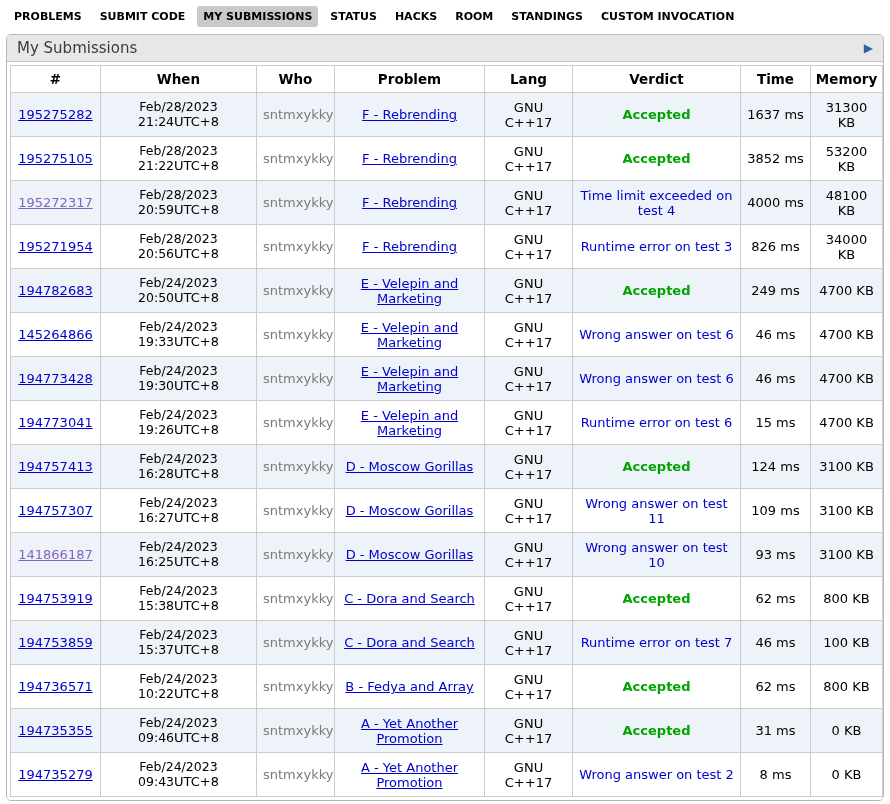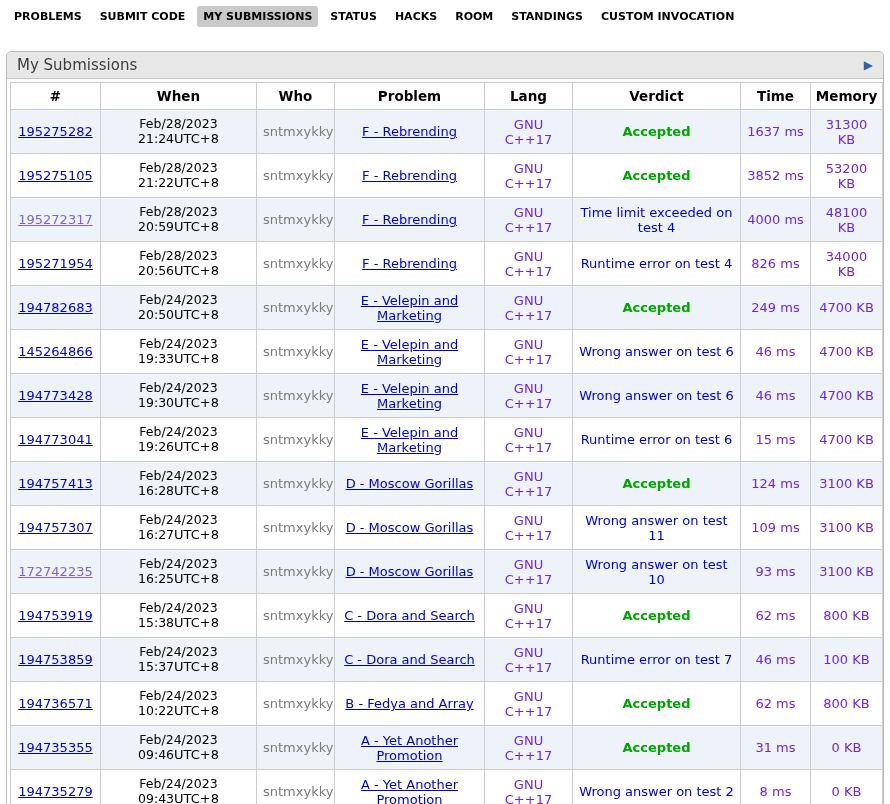--- a/index.html
+++ b/index.html
@@ -7,21 +7,21 @@
   body {
     width:890px;
     font-family:"DejaVu Sans","Liberation Sans",sans-serif;
     color:#000;
   }
   
   .top-nav {
     display:flex;
     align-items:center;
     gap:6px;
-    padding:6px 8px 23px 8px;
+    padding:6px 8px 6px 8px;
     font-size:11px;
     font-weight:bold;
   }
   .top-nav a {
     color:#000;
     text-decoration:none;
     padding:4px 6px;
     border-radius:3px;
     white-space:nowrap;
     cursor:pointer;
@@ -100,21 +100,21 @@
   .when-tz   { font-size:13px; }
 
   .who { color:var(--handle-color,#7b7b7b); cursor:pointer; }
 
   .verdict-accepted {
     color:var(--accepted-color,#00a400);
     font-weight:bold;
   }
   .verdict-rejected { color:var(--verdict-color,#0000cc); }
 
-  .lang-cell, .time-cell, .memory-cell { color:#6d28d9; }
+  .lang-cell, .time-cell, .memory-cell { color:#000000; }
 </style>
 </head>
 <body>
 
 <nav class="top-nav">
     <a>PROBLEMS</a>
     <a>SUBMIT CODE</a>
     <a class="active">MY SUBMISSIONS</a>
     <a>STATUS</a>
     <a>HACKS</a>
@@ -194,21 +194,21 @@
           </tr>
           <tr>
             <td><a class="id-link">195271954</a></td>
             <td>
               <div class="when-date">Feb/28/2023</div>
               <div class="when-time">20:56<span class="when-tz">UTC+8</span></div>
             </td>
             <td><span class="who">sntmxykky</span></td>
             <td><a class="problem-link">F - Rebrending</a></td>
             <td class="lang-cell">GNU C++17</td>
-            <td><span class="verdict-rejected">Runtime error on test 4</span></td>
+            <td><span class="verdict-rejected">Runtime error on test 3</span></td>
             <td class="time-cell">826 ms</td>
             <td class="memory-cell">34000 KB</td>
           </tr>
           <tr>
             <td><a class="id-link">194782683</a></td>
             <td>
               <div class="when-date">Feb/24/2023</div>
               <div class="when-time">20:50<span class="when-tz">UTC+8</span></div>
             </td>
             <td><span class="who">sntmxykky</span></td>
@@ -277,21 +277,21 @@
               <div class="when-time">16:27<span class="when-tz">UTC+8</span></div>
             </td>
             <td><span class="who">sntmxykky</span></td>
             <td><a class="problem-link">D - Moscow Gorillas</a></td>
             <td class="lang-cell">GNU C++17</td>
             <td><span class="verdict-rejected">Wrong answer on test 11</span></td>
             <td class="time-cell">109 ms</td>
             <td class="memory-cell">3100 KB</td>
           </tr>
           <tr>
-            <td><a class="id-link visited">172742235</a></td>
+            <td><a class="id-link visited">141866187</a></td>
             <td>
               <div class="when-date">Feb/24/2023</div>
               <div class="when-time">16:25<span class="when-tz">UTC+8</span></div>
             </td>
             <td><span class="who">sntmxykky</span></td>
             <td><a class="problem-link">D - Moscow Gorillas</a></td>
             <td class="lang-cell">GNU C++17</td>
             <td><span class="verdict-rejected">Wrong answer on test 10</span></td>
             <td class="time-cell">93 ms</td>
             <td class="memory-cell">3100 KB</td>

